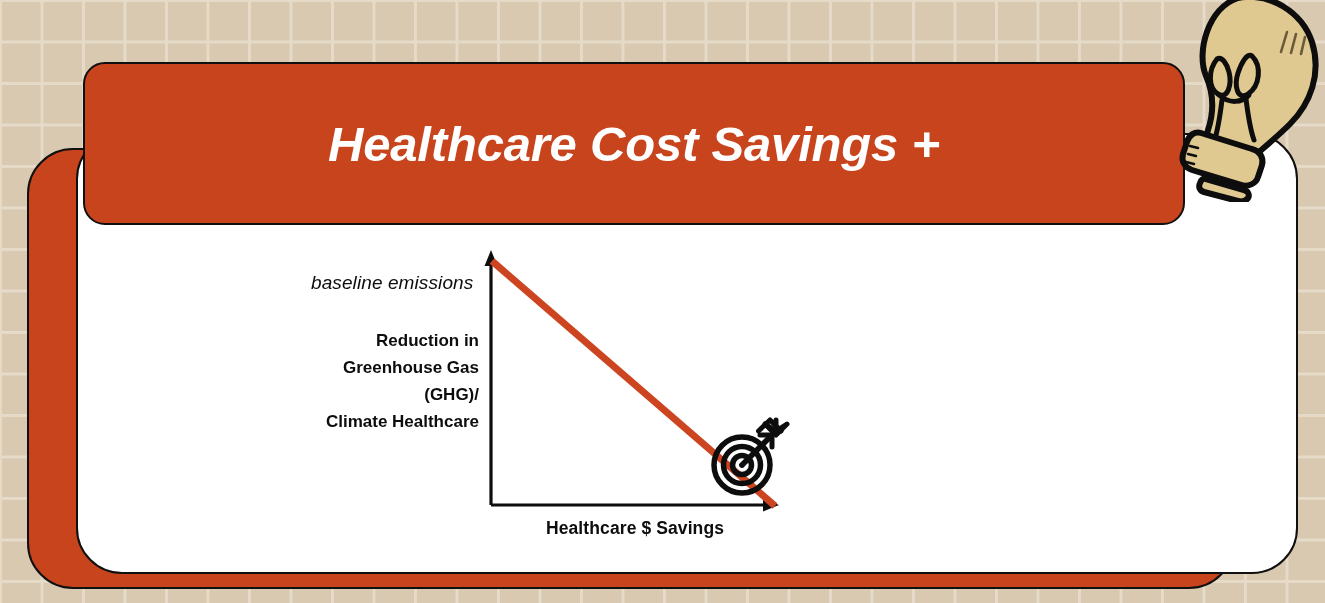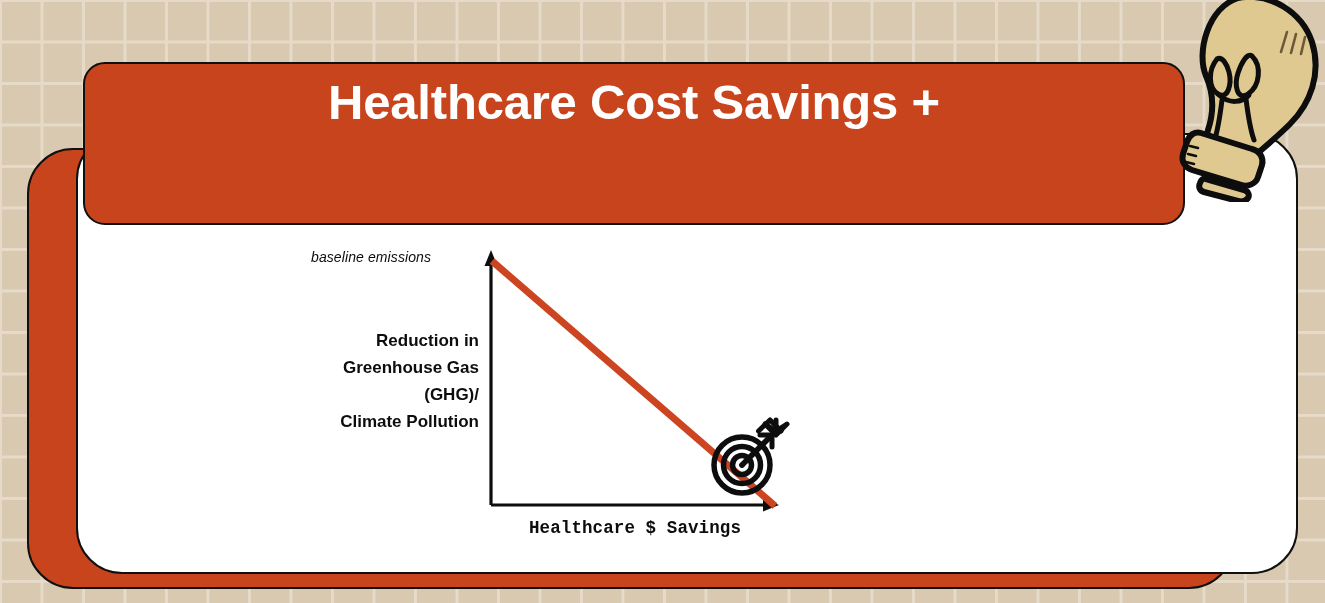--- a/index.html
+++ b/index.html
@@ -60,21 +60,22 @@
     top: 62px;
     width: 1102px;
     height: 163px;
     background: #c8441c;
     border: 2.5px solid #101010;
     border-radius: 22px;
     box-sizing: border-box;
     display: flex;
     flex-direction: column;
     align-items: center;
-    justify-content: flex-start;
+    justify-content: center;
+    font-style: italic;
   }
   .title-line {
     color: #ffffff;
     font-weight: bold;
     font-size: 49px;
     line-height: 76px;
     letter-spacing: -0.2px;
     white-space: nowrap;
     text-align: center;
   }
@@ -95,22 +96,22 @@
     left: 280px;
     top: 238px;
     width: 520px;
     height: 310px;
   }
   .chart svg { display: block; }
 
   .baseline-label {
     position: absolute;
     left: 311px;
-    top: 249px;
-    font-size: 14px;
+    top: 272px;
+    font-size: 19px;
     font-style: italic;
     color: #0d0d0d;
     white-space: nowrap;
     letter-spacing: 0.1px;
   }
 
   .y-axis-label {
     position: absolute;
     left: 279px;
     top: 327px;
@@ -125,21 +126,20 @@
   .x-axis-label {
     position: absolute;
     left: 455px;
     top: 518px;
     width: 360px;
     text-align: center;
     font-size: 17.5px;
     font-weight: bold;
     color: #0d0d0d;
     letter-spacing: 0.1px;
-    font-family: Liberation Mono, monospace;
   }
 </style>
 </head>
 <body>
 
 <div id="slide">
 
   <div class="back-card"></div>
 
   <div class="front-card"></div>
@@ -178,21 +178,21 @@
       </g>
     </svg>
   </div>
 
   <div class="baseline-label">baseline emissions</div>
 
   <div class="y-axis-label">
     <div>Reduction in</div>
     <div>Greenhouse Gas</div>
     <div>(GHG)/</div>
-    <div>Climate Pollution</div>
+    <div>Climate Healthcare</div>
   </div>
 
   <div class="x-axis-label">Healthcare $ Savings</div>
 
   <svg class="lightbulb" viewBox="0 0 152 206" xmlns="http://www.w3.org/2000/svg">
 
     <path d="M64 2
              C 96 -4, 128 16, 138 46
              C 148 78, 136 108, 116 128
              C 100 144, 84 156, 74 166

